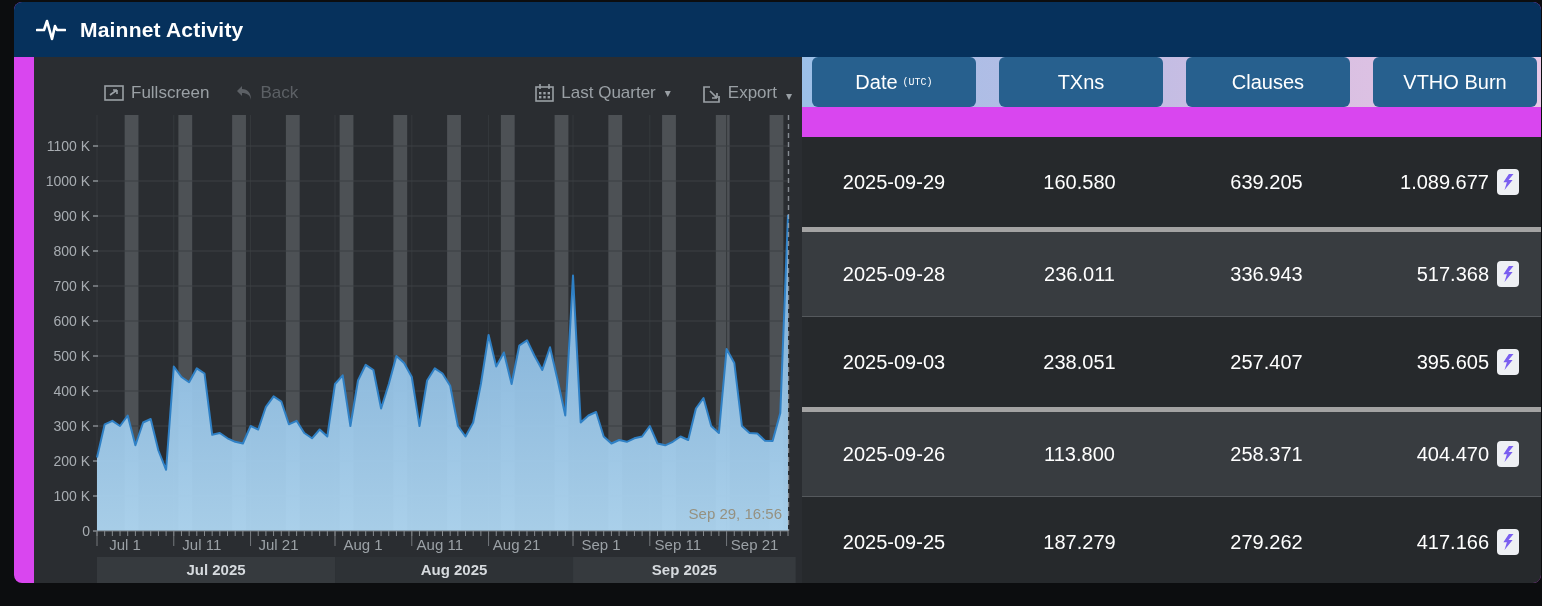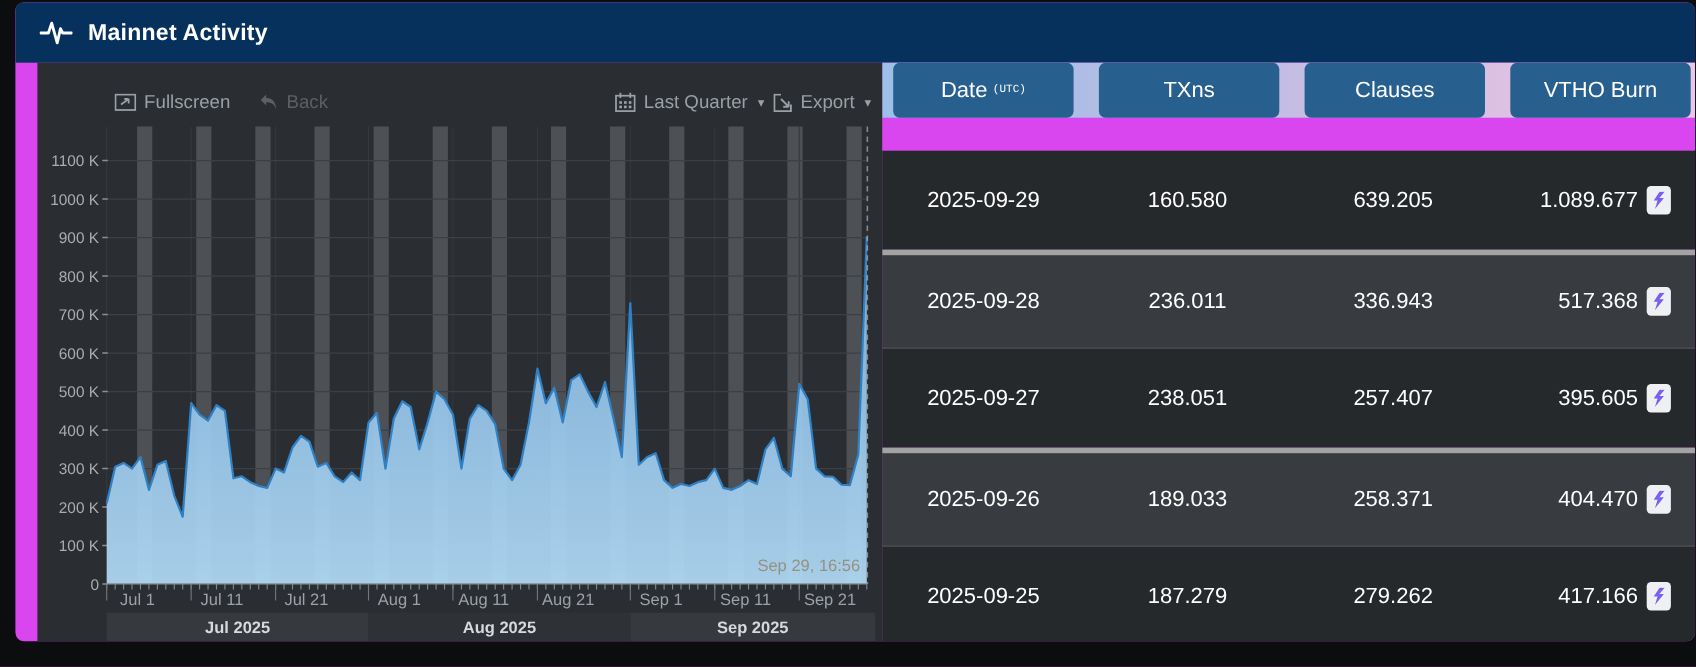--- a/index.html
+++ b/index.html
@@ -12,21 +12,21 @@
   .hdr h1 { color:#ffffff; font-size:21px; font-weight:bold; letter-spacing:.2px; }
   .content { display:flex; height:526px;padding-left:20px; }
   .chart-sec { position:relative; width:768px; height:526px; background:#2a2d31; }
   .toolbar { position:absolute; top:24px; left:0; right:0; height:24px; z-index:5;
     display:flex; align-items:center; font-size:17px; color:#9aa0a5; }
   .tbtn { display:flex; align-items:center; gap:7px; cursor:pointer; }
   .tbtn svg { display:block; }
   .tb-fullscreen { margin-left:70px; }
   .tb-back { margin-left:26px; color:#5c6065; }
   .tb-range { margin-left:auto; }
-  .tb-export { margin-left:8px; margin-right:10px; }
+  .tb-export { margin-left:32px; margin-right:10px;align-items:flex-end; }
   .caret { font-size:12px; margin-left:2px; color:#9aa0a5; }
   .tbl-sec { width:759px; height:526px; display:flex; flex-direction:column;gap:30px; }
   .tbl-hdr { height:76px; display:flex; align-items:center; gap:23px; padding-left:10px;
     background:linear-gradient(90deg,#9cc0e8 0%,#b9bce4 38%,#d8bfe2 70%,#e9c8e6 100%); }
   .col-btn { width:164px; height:50px; background:#27608e; border:none; border-radius:6px;
     color:#ffffff; font-size:20px; font-family:"Liberation Sans",sans-serif; cursor:pointer;
     display:flex; align-items:center; justify-content:center; gap:5px; }
   .col-btn .sub { font-size:10px;font-family:Liberation Mono, monospace; }
   .rows { flex:1; display:flex; flex-direction:column; }
   .row { height:90px; display:grid; grid-template-columns:184px 187px 187px 1fr;
@@ -316,33 +316,33 @@
             <div class="cell">236.011</div>
             <div class="cell">336.943</div>
             <div class="cell burn">
               <span>517.368</span>
               <span class="bolt-badge">
                 <span class="bolt"></span>
               </span>
             </div>
           </div>
           <div class="row odd">
-            <div class="cell">2025-09-27</div>
+            <div class="cell">2025-09-03</div>
             <div class="cell">238.051</div>
             <div class="cell">257.407</div>
             <div class="cell burn">
               <span>395.605</span>
               <span class="bolt-badge">
                 <span class="bolt"></span>
               </span>
             </div>
           </div>
           <div class="row even">
             <div class="cell">2025-09-26</div>
-            <div class="cell">189.033</div>
+            <div class="cell">113.800</div>
             <div class="cell">258.371</div>
             <div class="cell burn">
               <span>404.470</span>
               <span class="bolt-badge">
                 <span class="bolt"></span>
               </span>
             </div>
           </div>
           <div class="row odd">
             <div class="cell">2025-09-25</div>

